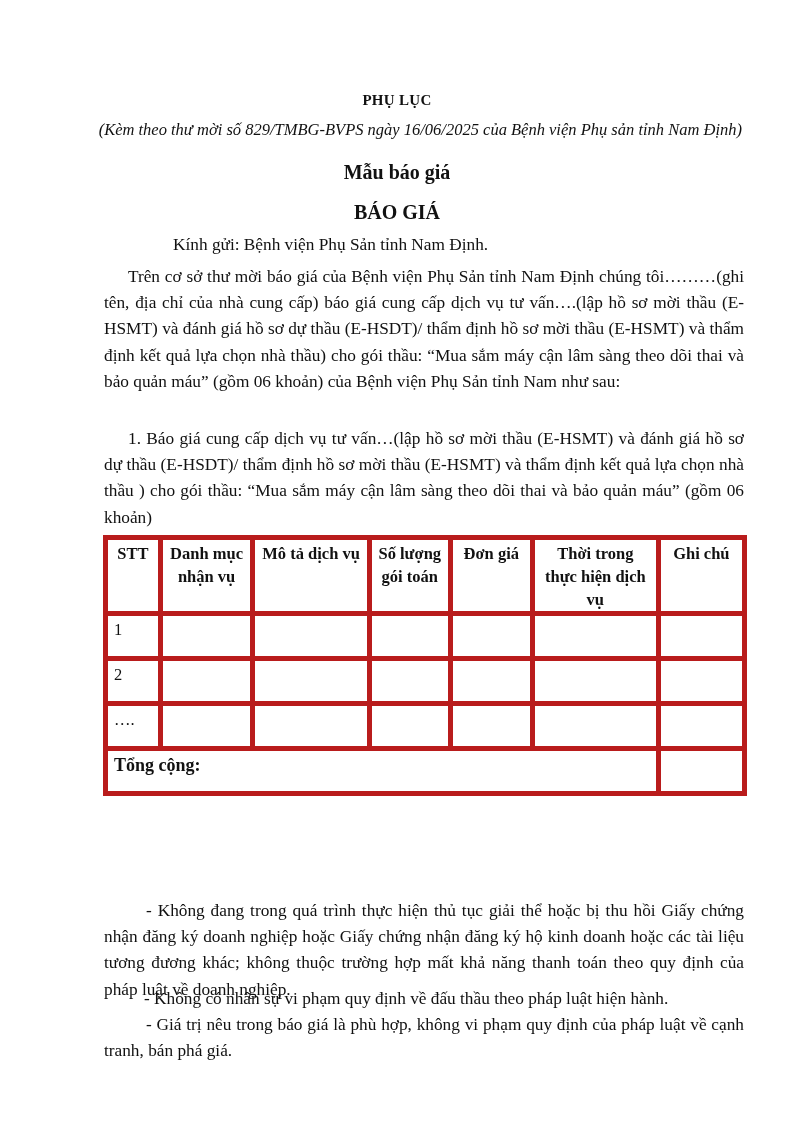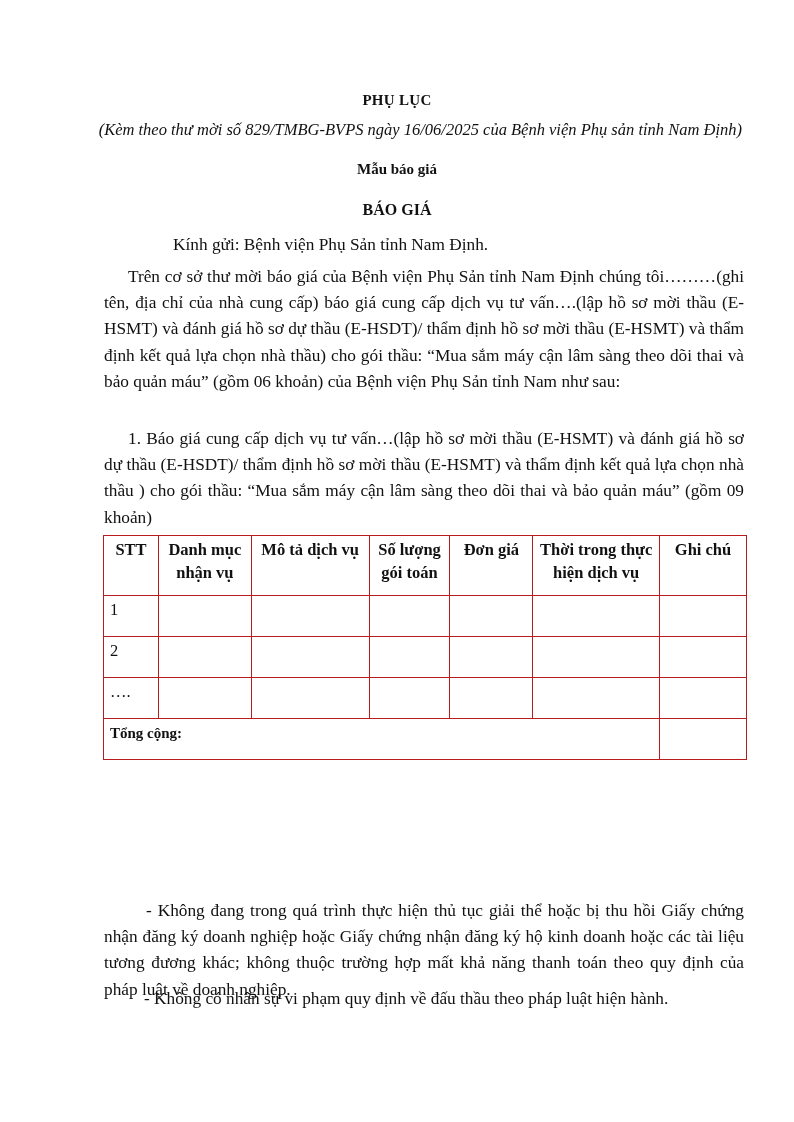--- a/index.html
+++ b/index.html
@@ -6,57 +6,57 @@
     body {
       width: 794px; height: 1122px; overflow: hidden; position: relative;
       font-family: "Liberation Serif", "DejaVu Serif", serif;
       color: #111;
       font-size: 17.3px;
     }
     .page { position: absolute; left: 0; top: 0; width: 794px; height: 1122px; }
     .title { position: absolute; left: 0; width: 794px; font-weight: bold; text-align: center; }
     #title-phuluc { top: 92px; font-size: 15px; letter-spacing: 0.3px; }
     #subtitle { position: absolute; left: 0; width: 714px; top: 120px; text-align: right; font-style: italic; font-size: 16.5px; margin-left: 28px; }
-    #mau-bao-gia { top: 161px; font-size: 15px; }
-    #bao-gia { top: 201px; font-size: 16px; }
+    #mau-bao-gia { top: 161px; font-size: 20px; }
+    #bao-gia { top: 201px; font-size: 20px; }
     .txt { position: absolute; left: 104px; width: 640px; line-height: 26.2px; text-align: justify; font-family: Liberation Serif, serif; }
     #kinh-gui { top: 232px; left: 173px; width: 500px; }
     #para1 { top: 264px; text-indent: 24px; }
     #item1 { top: 426px; text-indent: 24px; }
     #validity { top: 780px; text-indent: 24px; }
     #item2-title { top: 872px; left: 132px; width: 600px; }
     #commit1 { top: 898px; text-indent: 42px; }
     #commit2 { top: 986px; left: 144px; width: 620px; }
     #commit3 { top: 1012px; text-indent: 42px; }
 
     table.quote {
       position: absolute; left: 103px; top: 535px;
       border-collapse: collapse; width: 644px;
       font-size: 16.5px;
     }
     table.quote th, table.quote td {
-      border: 1px solid #b91c1c; padding: 0 6px; vertical-align: top;
+      border: 5px solid #b91c1c; padding: 0 6px; vertical-align: top;
     }
     table.quote th { font-weight: bold; text-align: center; height: 57px; padding-top: 2px; line-height: 23px; }
     table.quote td { height: 37px; line-height: 22px; padding-top: 3px; }
     table.quote td.stt { text-align: left; }
-    table.quote td.total { font-weight: bold; font-size: 15px; }
+    table.quote td.total { font-weight: bold; font-size: 18px; }
   </style>
 </head>
 <body>
 
 <div class="page">
   <div class="title" id="title-phuluc">PHỤ LỤC</div>
   <div id="subtitle">(Kèm theo thư mời số 829/TMBG-BVPS ngày 16/06/2025 của Bệnh viện Phụ sản tỉnh Nam Định)</div>
   <div class="title" id="mau-bao-gia">Mẫu báo giá</div>
   <div class="title" id="bao-gia">BÁO GIÁ</div>
 
   <div class="txt" id="kinh-gui">Kính gửi: Bệnh viện Phụ Sản tỉnh Nam Định.</div>
   <div class="txt" id="para1">Trên cơ sở thư mời báo giá của Bệnh viện Phụ Sản tỉnh Nam Định chúng tôi………(ghi tên, địa chỉ của nhà cung cấp) báo giá cung cấp dịch vụ tư vấn….(lập hồ sơ mời thầu (E-HSMT) và đánh giá hồ sơ dự thầu (E-HSDT)/ thẩm định hồ sơ mời thầu (E-HSMT) và thẩm định kết quả lựa chọn nhà thầu) cho gói thầu: “Mua sắm máy cận lâm sàng theo dõi thai và bảo quản máu” (gồm 06 khoản) của Bệnh viện Phụ Sản tỉnh Nam như sau:</div>
-  <div class="txt" id="item1">1. Báo giá cung cấp dịch vụ tư vấn…(lập hồ sơ mời thầu (E-HSMT) và đánh giá hồ sơ dự thầu (E-HSDT)/ thẩm định hồ sơ mời thầu (E-HSMT) và thẩm định kết quả lựa chọn nhà thầu ) cho gói thầu: “Mua sắm máy cận lâm sàng theo dõi thai và bảo quản máu” (gồm 09 khoản)</div>
+  <div class="txt" id="item1">1. Báo giá cung cấp dịch vụ tư vấn…(lập hồ sơ mời thầu (E-HSMT) và đánh giá hồ sơ dự thầu (E-HSDT)/ thẩm định hồ sơ mời thầu (E-HSMT) và thẩm định kết quả lựa chọn nhà thầu ) cho gói thầu: “Mua sắm máy cận lâm sàng theo dõi thai và bảo quản máu” (gồm 06 khoản)</div>
 
   <table class="quote">
     <colgroup>
       <col style="width:55px">
         <col style="width:93px">
         <col style="width:118px">
         <col style="width:81px">
         <col style="width:83px">
         <col style="width:127px">
         <col style="width:87px">
@@ -102,13 +102,14 @@
       </tr>
       <tr>
         <td class="total" colspan="6">Tổng cộng:</td>
         <td></td>
       </tr>
     </tbody>
   </table>
 
   <div class="txt" id="commit1">- Không đang trong quá trình thực hiện thủ tục giải thể hoặc bị thu hồi Giấy chứng nhận đăng ký doanh nghiệp hoặc Giấy chứng nhận đăng ký hộ kinh doanh hoặc các tài liệu tương đương khác; không thuộc trường hợp mất khả năng thanh toán theo quy định của pháp luật về doanh nghiệp.</div>
   <div class="txt" id="commit2">- Không có nhân sự vi phạm quy định về đấu thầu theo pháp luật hiện hành.</div>
+  <div class="txt" id="commit3">- Giá trị nêu trong báo giá là phù hợp, không vi phạm quy định của pháp luật về cạnh tranh, bán phá giá.</div>
 </div>
 
 </body></html>

